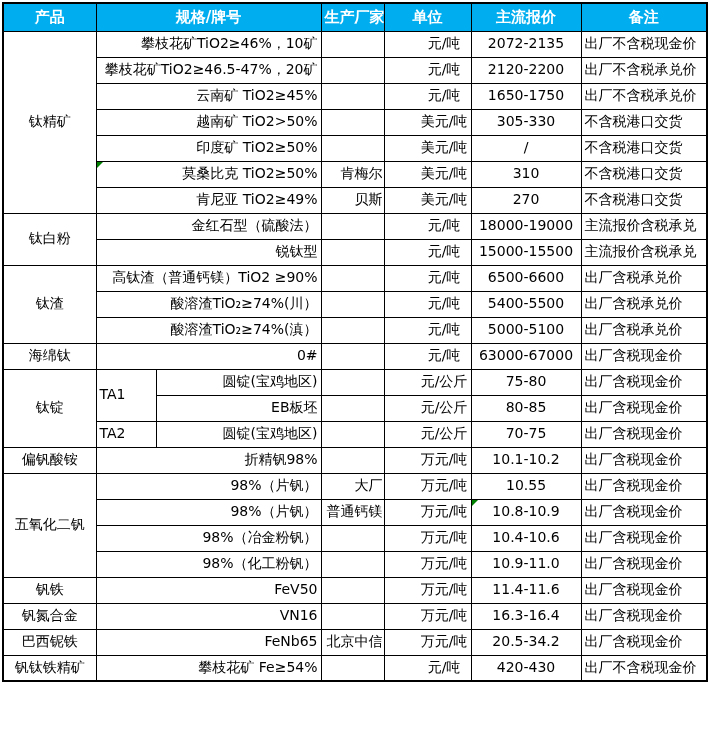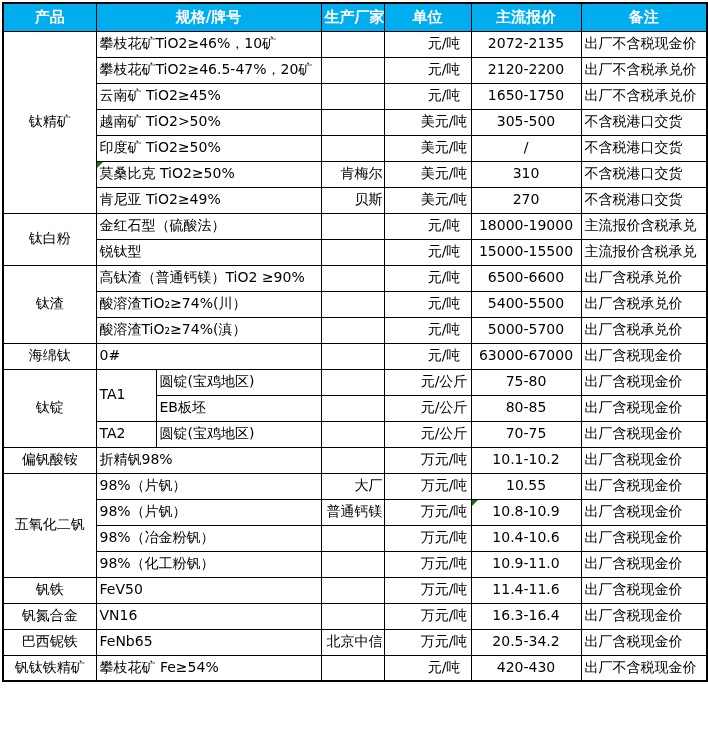--- a/index.html
+++ b/index.html
@@ -34,21 +34,21 @@
   th{
     background:var(--header-bg);
     color:var(--header-text);
     font-weight:bold;
     font-size:15px;
     height:28px;
     text-align:center;
   }
   tr.data-row{height:26px;}
   td.c-prod{text-align:center;}
-  td.c-spec{text-align:left;position:relative;}
+  td.c-spec{text-align:right;position:relative;}
   td.c-grade{text-align:left;}
   td.c-mfr{text-align:right;padding:0 1px;}
   td.c-unit{text-align:center;padding-left:36px;}
   td.c-price{text-align:center;position:relative;}
   td.c-note{text-align:left;padding-right:17px;}
   .marker{
     position:absolute;top:0;left:0;width:0;height:0;
     border-top:6px solid var(--marker);
     border-right:6px solid transparent;
   }
@@ -96,21 +96,21 @@
       <td class="c-spec" colspan="2">云南矿 TiO2≥45%</td>
       <td class="c-mfr"></td>
       <td class="c-unit">元/吨</td>
       <td class="c-price">1650-1750</td>
       <td class="c-note">出厂不含税承兑价</td>
     </tr>
     <tr class="data-row">
       <td class="c-spec" colspan="2">越南矿 TiO2&gt;50%</td>
       <td class="c-mfr"></td>
       <td class="c-unit">美元/吨</td>
-      <td class="c-price">305-500</td>
+      <td class="c-price">305-330</td>
       <td class="c-note">不含税港口交货</td>
     </tr>
     <tr class="data-row">
       <td class="c-spec" colspan="2">印度矿 TiO2≥50%</td>
       <td class="c-mfr"></td>
       <td class="c-unit">美元/吨</td>
       <td class="c-price">/</td>
       <td class="c-note">不含税港口交货</td>
     </tr>
     <tr class="data-row">
@@ -154,21 +154,21 @@
       <td class="c-spec" colspan="2">酸溶渣TiO₂≥74%(川）</td>
       <td class="c-mfr"></td>
       <td class="c-unit">元/吨</td>
       <td class="c-price">5400-5500</td>
       <td class="c-note">出厂含税承兑价</td>
     </tr>
     <tr class="data-row">
       <td class="c-spec" colspan="2">酸溶渣TiO₂≥74%(滇）</td>
       <td class="c-mfr"></td>
       <td class="c-unit">元/吨</td>
-      <td class="c-price">5000-5700</td>
+      <td class="c-price">5000-5100</td>
       <td class="c-note">出厂含税承兑价</td>
     </tr>
     <tr class="data-row">
       <td class="c-prod">海绵钛</td>
       <td class="c-spec" colspan="2">0#</td>
       <td class="c-mfr"></td>
       <td class="c-unit">元/吨</td>
       <td class="c-price">63000-67000</td>
       <td class="c-note">出厂含税现金价</td>
     </tr>

